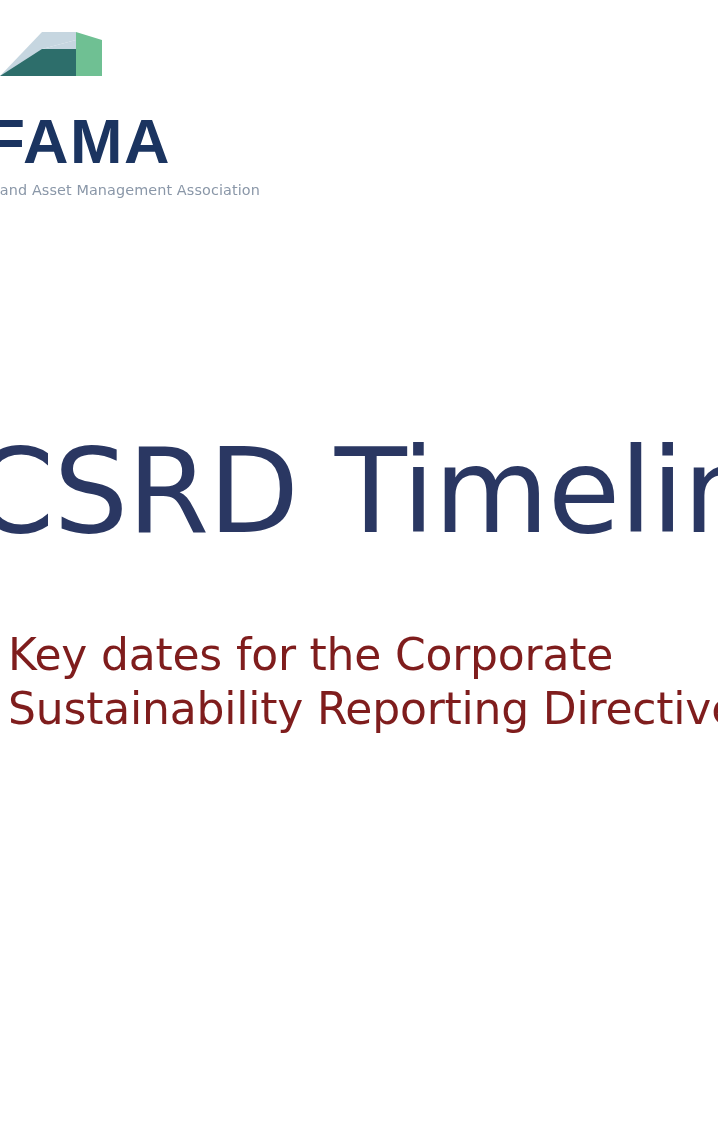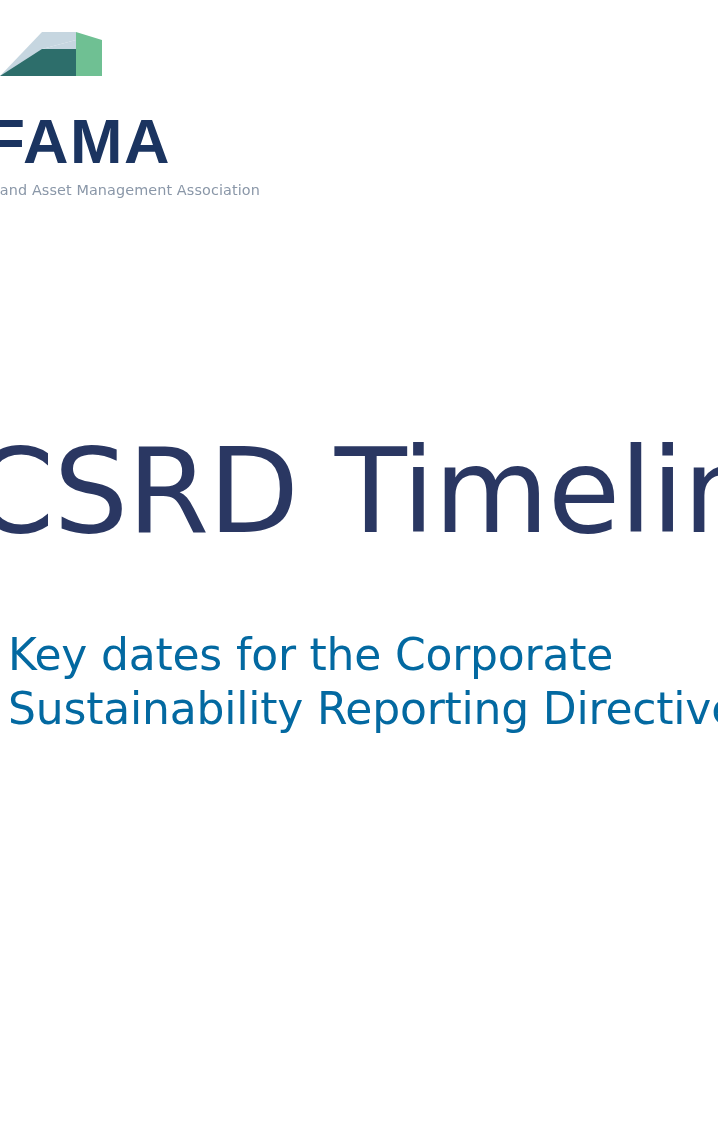--- a/index.html
+++ b/index.html
@@ -86,21 +86,21 @@
   .subtitle {
     position: absolute;
     left: 8px;
     top: 628px;
     width: 690px;
     font-family: "DejaVu Sans", sans-serif;
     font-weight: 400;
     font-size: 44px;
     line-height: 1.22;
     letter-spacing: -0.2px;
-    color: #0369a1;
+    color: #7f1d1d;
   }
   .subtitle .line {
     display: block;
     white-space: nowrap;
   }
 
   .blank-area {
     position: absolute;
     left: 0;
     top: 760px;

